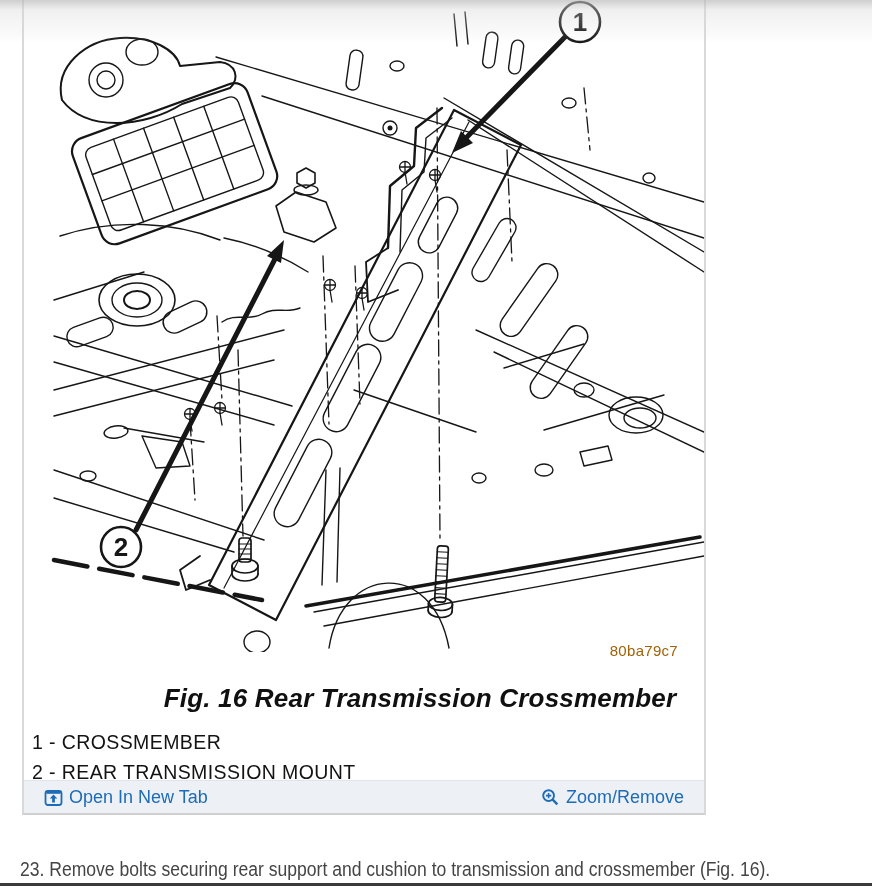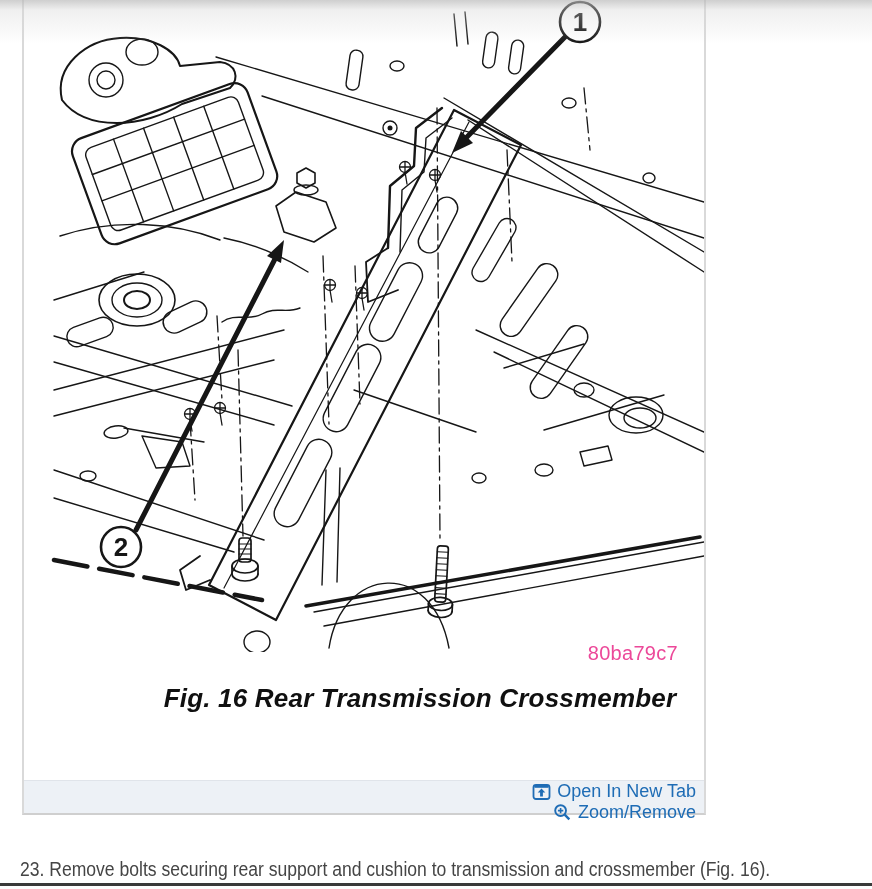--- a/index.html
+++ b/index.html
@@ -11,32 +11,32 @@
     pointer-events:none;
     background:linear-gradient(to bottom, rgba(186,186,186,.70) 0px, rgba(214,214,214,.38) 10px, rgba(255,255,255,0) 44px); }
 
   .figure-panel { position:absolute; left:22px; top:0; width:684px; height:815px;
     background:#ffffff; border-left:2px solid #d9d9d9; border-right:2px solid #d9d9d9;
     border-bottom:2px solid #cfcfcf; z-index:2; }
 
   .diagram-wrap { position:absolute; left:0; top:0; width:680px; height:652px; }
   svg.diagram { display:block; }
 
-  .figure-code { position:absolute; right:26px; top:642px; font-size:20px; color:#ec4899;
+  .figure-code { position:absolute; right:26px; top:642px; font-size:15px; color:#a16207;
     letter-spacing:.3px; }
 
   .figure-caption { position:absolute; left:0; top:683px; width:792px; text-align:center;
     font-size:26px; font-weight:bold; font-style:italic; color:#101010; letter-spacing:.2px; }
 
   .legend { position:absolute; left:8px; top:727px; }
   .legend-item { font-size:19.5px; color:#131313; line-height:30px; letter-spacing:.4px; }
 
   .figure-toolbar { position:absolute; left:0; bottom:0; width:680px; height:33px;
     background:#edf1f6; border-top:1px solid #e0e4ea;
-    display:flex; justify-content:space-between; align-items:flex-end; padding:0 8px;flex-direction:column; }
+    display:flex; justify-content:space-between; align-items:center; padding:0 20px; }
   .tool-link { display:flex; align-items:center; gap:6px; color:#1e6cb5; font-size:18px;
     text-decoration:none; cursor:pointer; }
   .tool-link svg { display:block; }
 
   .instruction { position:absolute; left:20px; top:858px; width:840px;
     font-size:19.5px; color:#454545; transform:scaleX(.90); transform-origin:left center;
     white-space:nowrap; }
 
   .bottom-rule { position:absolute; left:0; top:883px; width:872px; height:3px; background:#3a3a3a; }
 </style>
@@ -236,20 +236,24 @@
           <circle cx="97" cy="547" r="20" stroke-width="2.6" fill="#ffffff"></circle>
           <text x="97" y="556" text-anchor="middle" font-size="26" font-weight="bold" fill="#161616" stroke="none">2</text>
         </g>
       </svg>
     </div>
 
     <div class="figure-code">80ba79c7</div>
 
     <div class="figure-caption">Fig. 16 Rear Transmission Crossmember</div>
 
+    <div class="legend">
+      <div class="legend-item">1 - CROSSMEMBER</div>
+      <div class="legend-item">2 - REAR TRANSMISSION MOUNT</div>
+    </div>
 
     <div class="figure-toolbar">
       <a class="tool-link">
         <svg width="19" height="19" viewBox="0 0 19 19">
           <rect x="1.5" y="3" width="16" height="14" rx="2.5" fill="none" stroke="#1e6cb5" stroke-width="1.8"></rect>
           <path d="M2.5,4.6 H16.5" stroke="#1e6cb5" stroke-width="2.4"></path>
           <polygon points="9.5,6.5 13.3,10.5 10.9,10.5 10.9,14.5 8.1,14.5 8.1,10.5 5.7,10.5" fill="#1e6cb5" stroke="none"></polygon>
         </svg>
         <span>Open In New Tab</span>
       </a>

